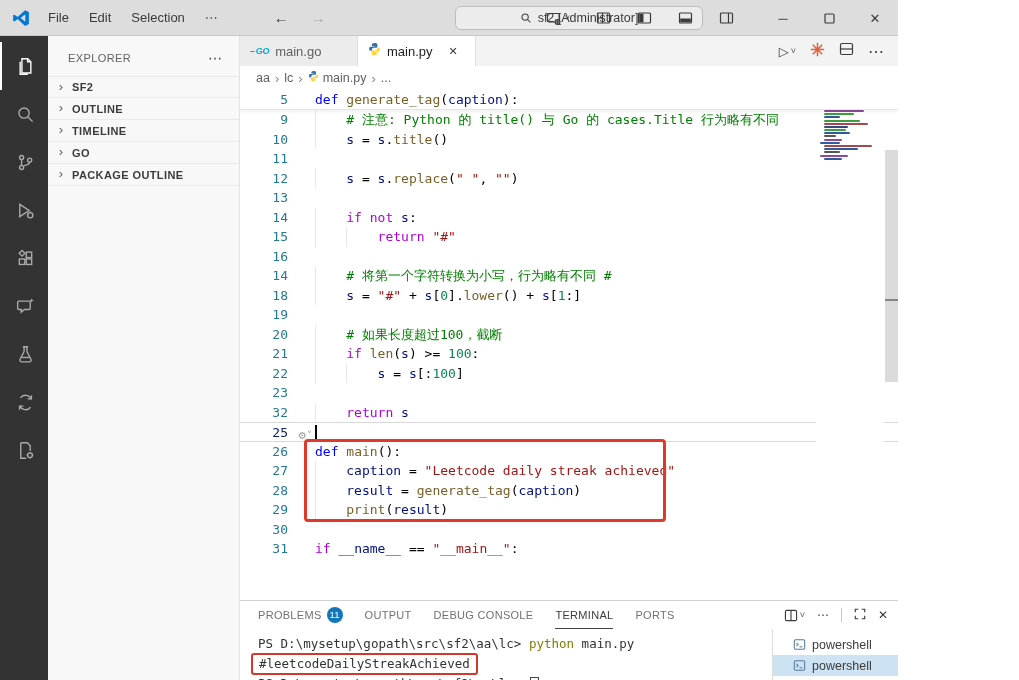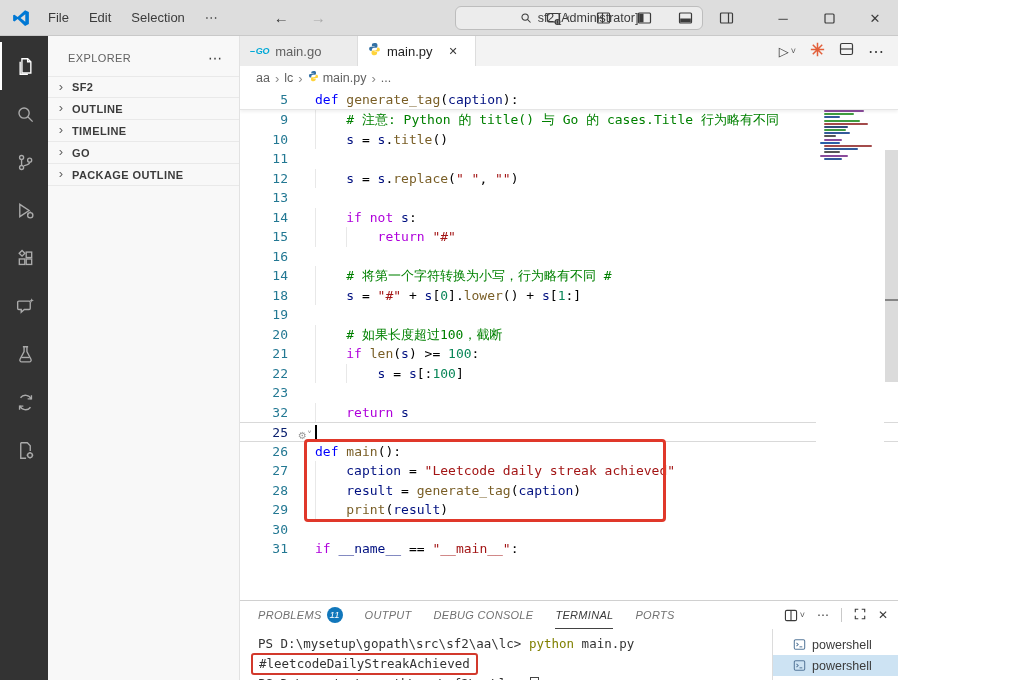--- a/index.html
+++ b/index.html
@@ -84,21 +84,21 @@
   .mm-row { height:2px; margin-bottom:1.2px; border-radius:1px; }
 
   .scrollbar { position:absolute; right:0; top:0; bottom:0; width:14px; z-index:2; }
   .sb-thumb { position:absolute; right:0; top:60px; width:13px; height:232px; background:rgba(110,110,110,.25); }
   .sb-mark { position:absolute; right:0; top:209px; width:13px; height:2px; background:#616161; opacity:.7; }
 
   
   .panel { height:80px; border-top:1px solid #d0d0d0; background:#fff; display:flex; flex-direction:column; }
   .panel-header { height:28px; display:flex; align-items:center; padding:0 10px 0 18px; }
   .p-tabs { display:flex; gap:22px; font-size:11px; color:#717171; letter-spacing:.3px; height:100%; align-items:center; }
-  .p-tab { display:flex; align-items:center; gap:5px; height:100%; border-bottom:1.5px solid transparent;font-style:italic; }
+  .p-tab { display:flex; align-items:center; gap:5px; height:100%; border-bottom:1.5px solid transparent; }
   .p-tab.active { color:#3b3b3b; border-bottom-color:#424242; }
   .p-badge { background:#1177bb; color:#fff; font-size:9.5px; width:16px; height:16px; border-radius:50%;
              display:flex; align-items:center; justify-content:center; letter-spacing:0; }
   .p-actions { margin-left:auto; display:flex; align-items:center; gap:12px; color:#3b3b3b; font-size:12px; }
   .p-sep { width:1px; height:14px; background:#c9c9c9; }
   .panel-body { flex:1; display:flex; overflow:hidden; }
   .terminal { flex:1; padding:6px 0 0 18px; font-family:"DejaVu Sans Mono","Liberation Mono",monospace;
               font-size:12.5px; color:#333; line-height:17px; overflow:hidden; white-space:pre; }
   .t-boxed { display:inline-block; border:2px solid #d2392c; border-radius:3px; padding:0 6px 1px;
              margin:1px 0 0 -7px; }

